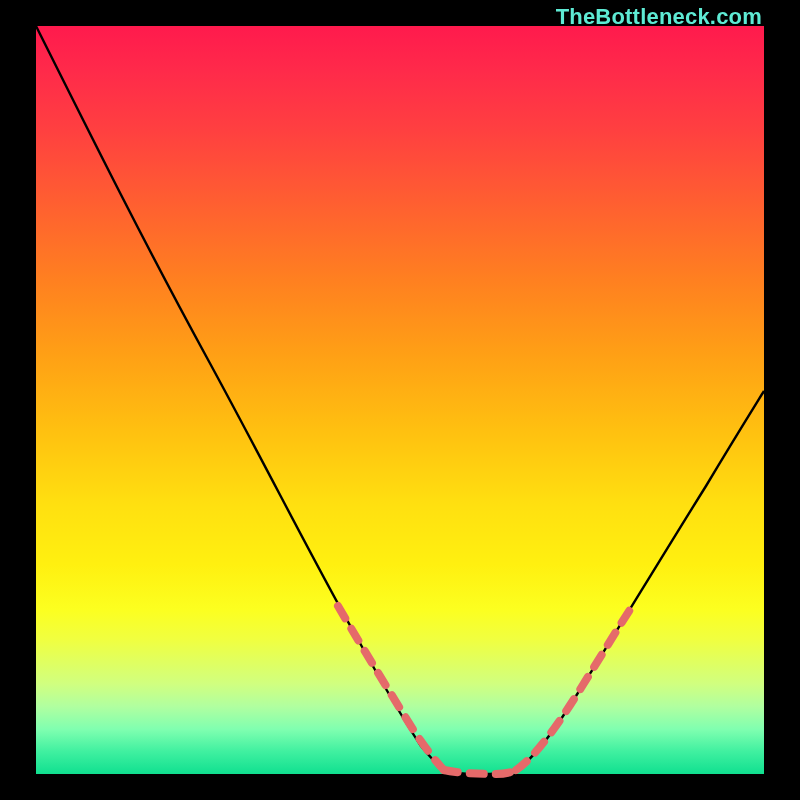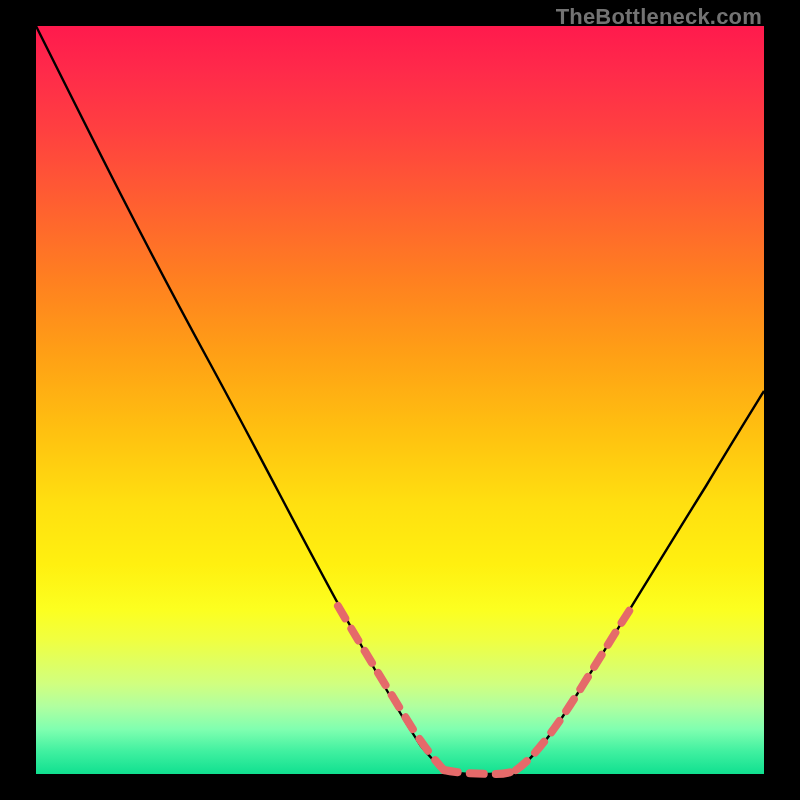--- a/index.html
+++ b/index.html
@@ -35,21 +35,21 @@
       #40f0a0 97%,
       #10e090 100%);
   }
   .watermark {
     position: absolute;
     top: 4px;
     right: 38px;
     font-family: Arial, Helvetica, sans-serif;
     font-size: 22px;
     font-weight: 600;
-    color: #737373;
+    color: #5eead4;
     letter-spacing: 0.2px;
   }
   svg.curve {
     position: absolute;
     left: 36px;
     top: 26px;
     width: 728px;
     height: 748px;
     overflow: visible;
   }

